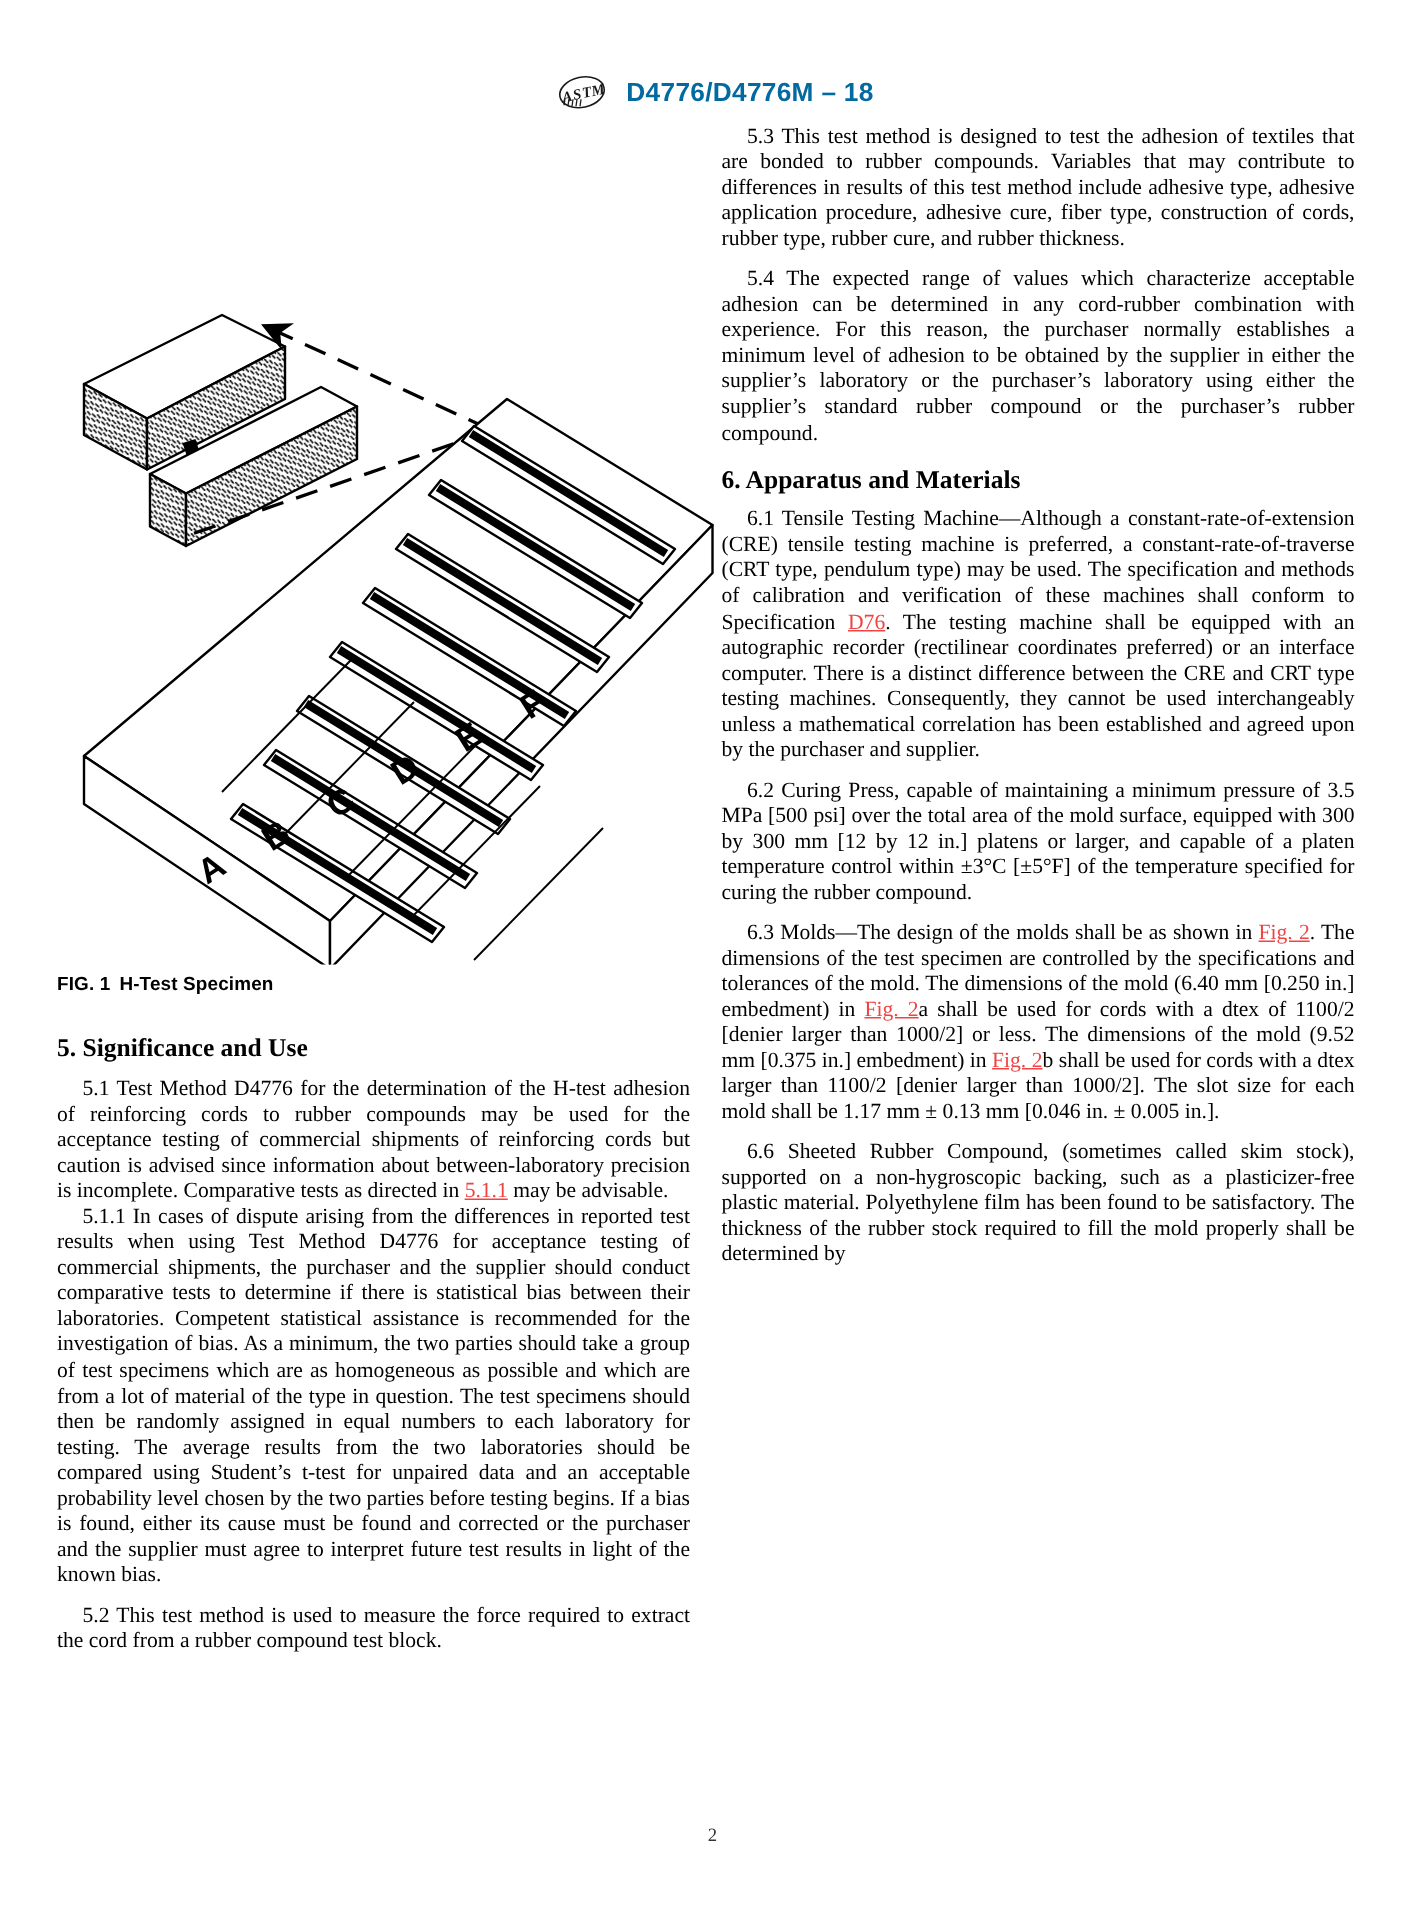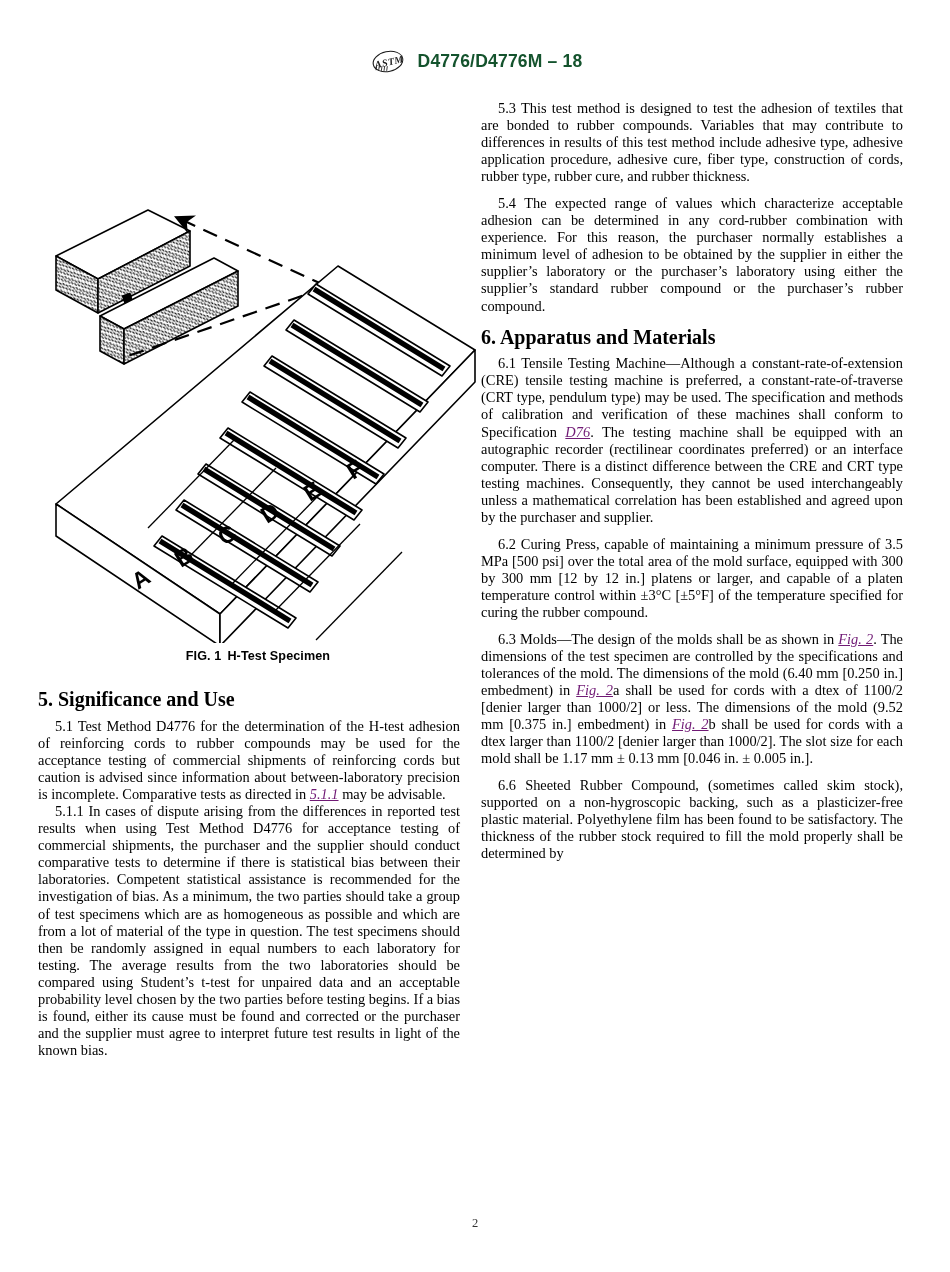--- a/index.html
+++ b/index.html
@@ -30,67 +30,66 @@
   .astm-logo {
     width: 40px;
     height: 27px;
     display: block;
   }
   .designation {
     font-family: "Liberation Sans", sans-serif;
     font-weight: bold;
     font-size: 17.5px;
     letter-spacing: 0.2px;
-    color: #14532d;
+    color: #0369a1;
     white-space: nowrap;
   }
 
   
   .col {
     position: absolute;
-    top: 100px;
+    top: 83px;
     width: 422px;
     font-size: 14.4px;
     line-height: 17.1px;
     text-align: justify;
     text-justify: inter-word;
     hyphens: manual;
   }
   .col-left  { left: 38px;  }
   .col-right { left: 481px; }
 
   p.para {
     margin: 0 0 0 0;
     text-indent: 17px;
   }
   p.gap { margin-top: 9.5px; }
 
   h2.sect {
-    font-size: 20px;
+    font-size: 17px;
     font-weight: bold;
     margin: 0;
     text-indent: 0;
     line-height: 18px;
   }
   h2.sect.spaced { margin-top: 13px; margin-bottom: 3px; }
 
   .ital { }
-  .xref { color: #701a75; font-style: italic; }
+  .xref { color: #ef4444; }
 
   
   .figure-block {
     position: absolute;
     left: 38px;
     top: 98px;
     width: 440px;
   }
   .figure-art { display: block; width: 440px; height: 545px; }
   .fig-caption {
     margin-top: 6px;
-    text-align: center;
     font-family: "Liberation Sans", sans-serif;
     font-weight: bold;
     font-size: 12.6px;
     letter-spacing: 0.1px;
   }
   .fig-caption .gapsp { display: inline-block; width: 6px; }
 
   
   .page-number {
     position: absolute;
@@ -230,20 +229,21 @@
   <h2 class="sect">5.  Significance and Use</h2>
 
   <p class="para gap">
     <span>5.1  Test Method D4776 for the determination of the H-test adhesion of reinforcing cords to rubber compounds may be used for the acceptance testing of commercial shipments of reinforcing cords but caution is advised since information about between-laboratory precision is incomplete. Comparative tests as directed in </span><a class="xref" href="#">5.1.1</a><span> may be advisable.</span>
   </p>
 
   <p class="para">
     <span>5.1.1  In cases of dispute arising from the differences in reported test results when using Test Method D4776 for acceptance testing of commercial shipments, the purchaser and the supplier should conduct comparative tests to determine if there is statistical bias between their laboratories. Competent statistical assistance is recommended for the investigation of bias. As a minimum, the two parties should take a group of test specimens which are as homogeneous as possible and which are from a lot of material of the type in question. The test specimens should then be randomly assigned in equal numbers to each laboratory for testing. The average results from the two laboratories should be compared using Student’s </span><span class="ital">t</span><span>-test for unpaired data and an acceptable probability level chosen by the two parties before testing begins. If a bias is found, either its cause must be found and corrected or the purchaser and the supplier must agree to interpret future test results in light of the known bias.</span>
   </p>
 
+  <p class="para gap">5.2  This test method is used to measure the force required to extract the cord from a rubber compound test block.</p>
 </div>
 
 <div class="col col-right">
 
   <p class="para">5.3  This test method is designed to test the adhesion of textiles that are bonded to rubber compounds. Variables that may contribute to differences in results of this test method include adhesive type, adhesive application procedure, adhesive cure, fiber type, construction of cords, rubber type, rubber cure, and rubber thickness.</p>
 
 
   <p class="para gap">5.4  The expected range of values which characterize acceptable adhesion can be determined in any cord-rubber combination with experience. For this reason, the purchaser normally establishes a minimum level of adhesion to be obtained by the supplier in either the supplier’s laboratory or the purchaser’s laboratory using either the supplier’s standard rubber compound or the purchaser’s rubber compound.</p>
 
   <h2 class="sect spaced">6.  Apparatus and Materials</h2>

